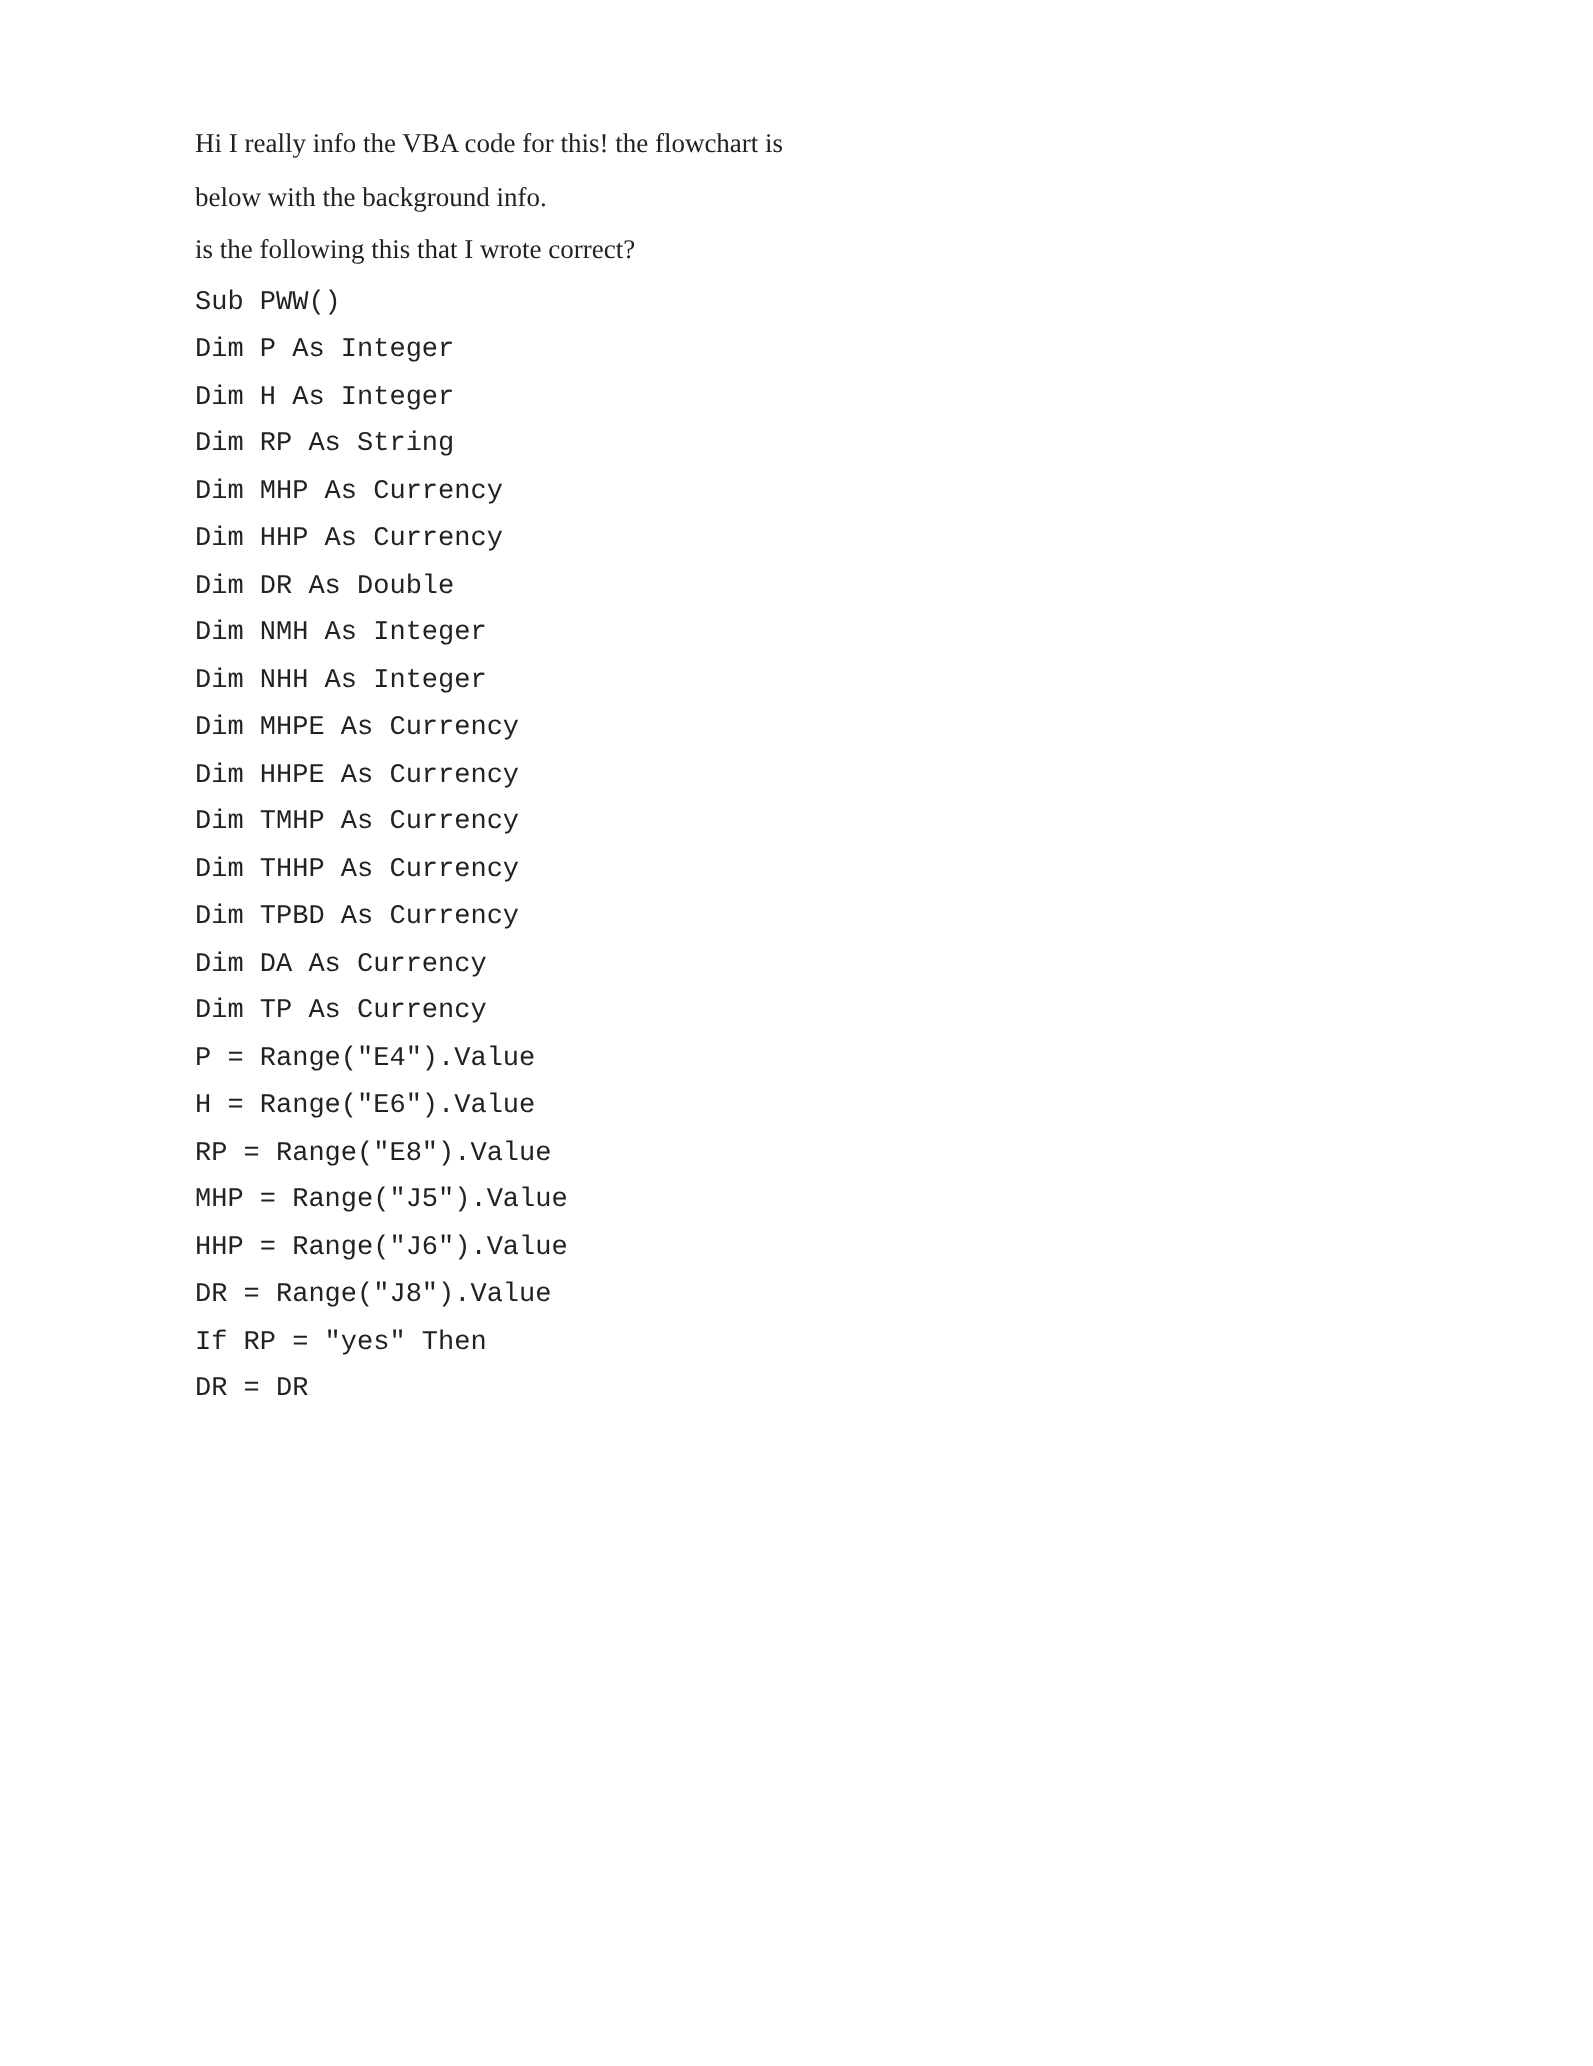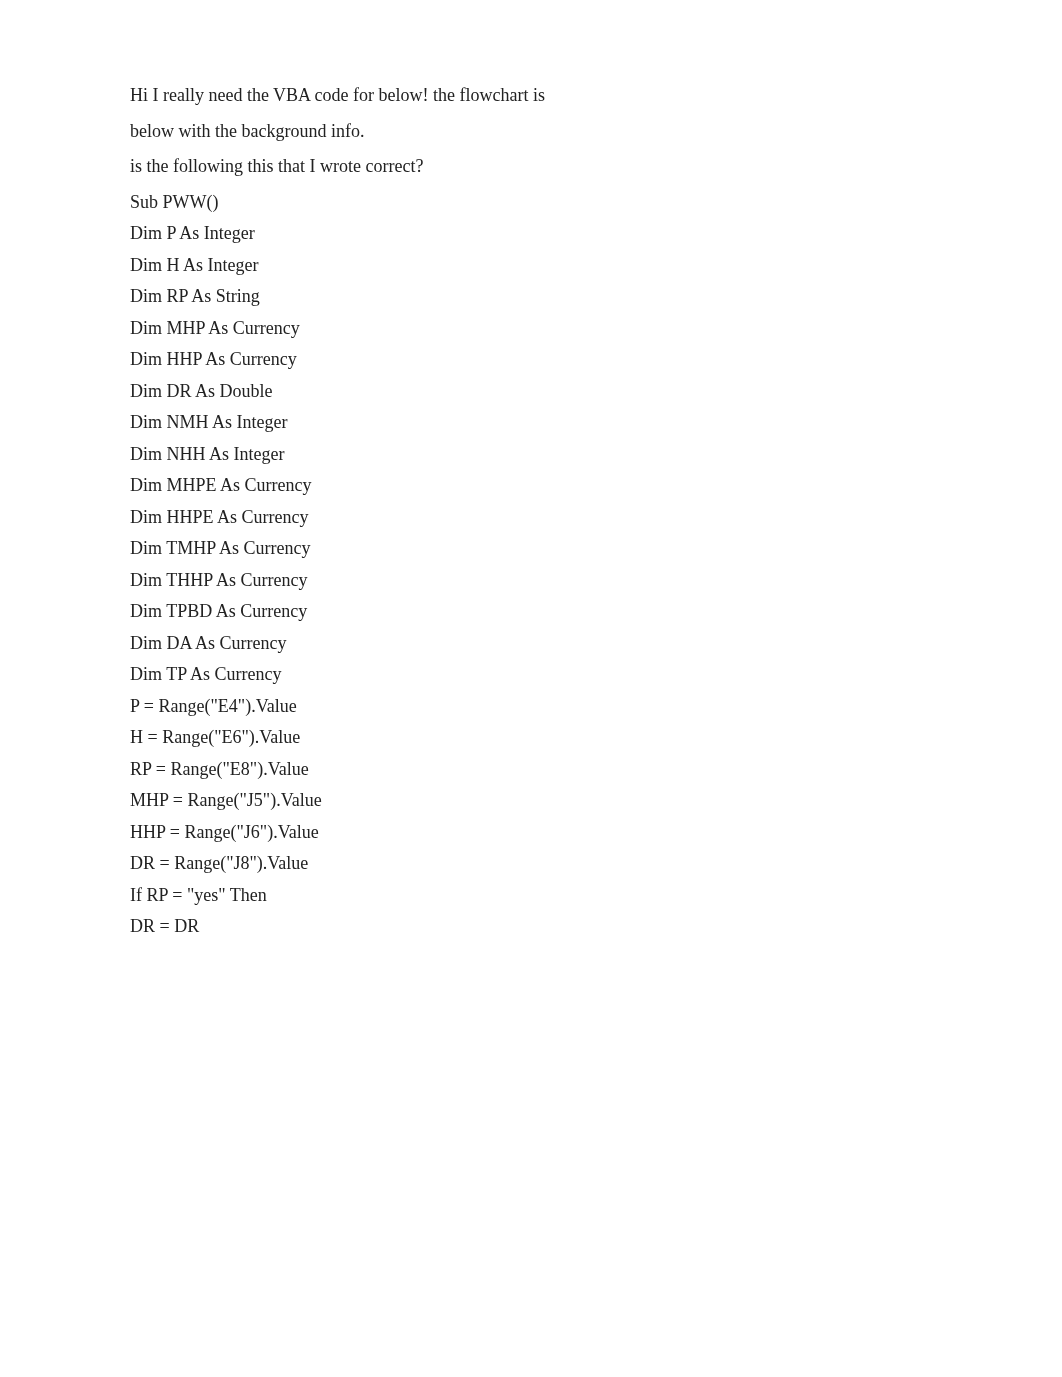--- a/index.html
+++ b/index.html
@@ -14,35 +14,35 @@
       font-size: 18px;
       color: #222222;
       width: 1062px;
       min-height: 1377px;
       padding: 80px 130px 80px 130px;
       line-height: 1.7;
     }
 
     .code-block {
       white-space: pre-wrap;
-      font-family: Liberation Serif, serif;
+      font-family: Liberation Mono, monospace;
       font-size: 18px;
       line-height: 1.75;
       color: #222222;
     }
 
     .intro-text {
       font-family: Georgia, 'Times New Roman', serif;
       font-size: 18px;
       line-height: 1.75;
       color: #222222;
       margin-bottom: 4px;
     }
   </style>
 </head>
 <body>
 
 <div>
-  <p class="intro-text">Hi I really need the VBA code for below! the flowchart is</p>
+  <p class="intro-text">Hi I really info the VBA code for this! the flowchart is</p>
   <p class="intro-text">below with the background info.</p>
   <p class="intro-text">is the following this that I wrote correct?</p>
   <div class="code-block" id="code-container"><div>Sub PWW()</div><div>Dim P As Integer</div><div>Dim H As Integer</div><div>Dim RP As String</div><div>Dim MHP As Currency</div><div>Dim HHP As Currency</div><div>Dim DR As Double</div><div>Dim NMH As Integer</div><div>Dim NHH As Integer</div><div>Dim MHPE As Currency</div><div>Dim HHPE As Currency</div><div>Dim TMHP As Currency</div><div>Dim THHP As Currency</div><div>Dim TPBD As Currency</div><div>Dim DA As Currency</div><div>Dim TP As Currency</div><div>P = Range("E4").Value</div><div>H = Range("E6").Value</div><div>RP = Range("E8").Value</div><div>MHP = Range("J5").Value</div><div>HHP = Range("J6").Value</div><div>DR = Range("J8").Value</div><div>If RP = "yes" Then</div><div>DR = DR</div></div>
 </div>
 
 </body></html>

